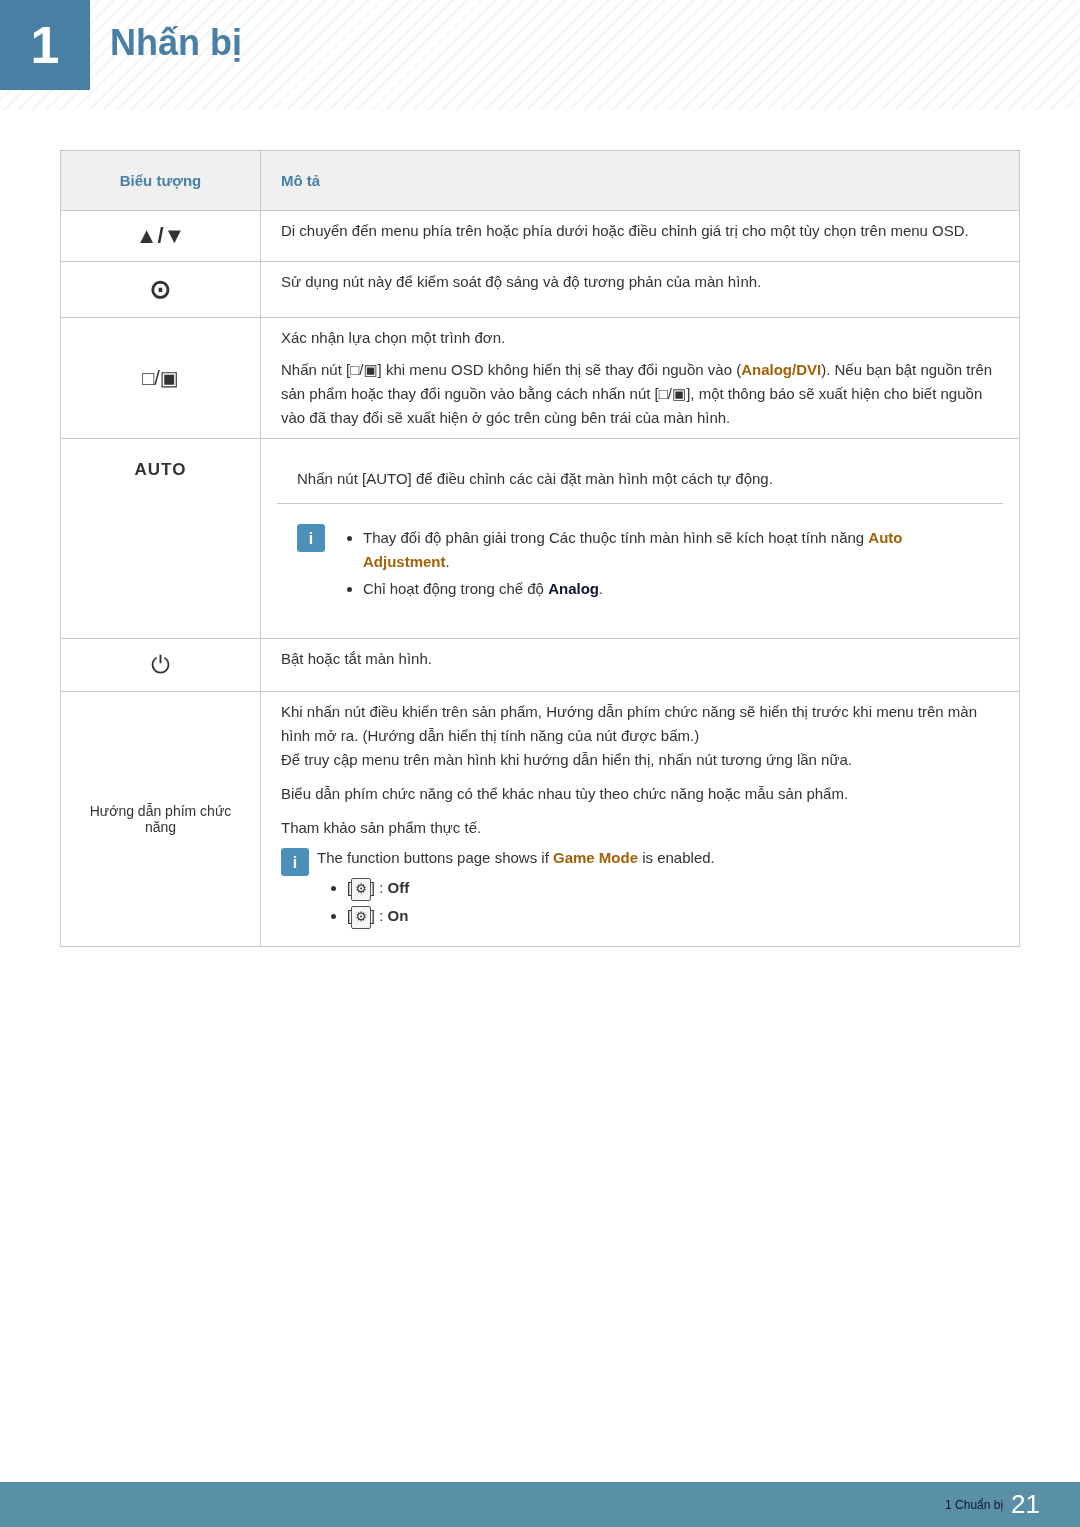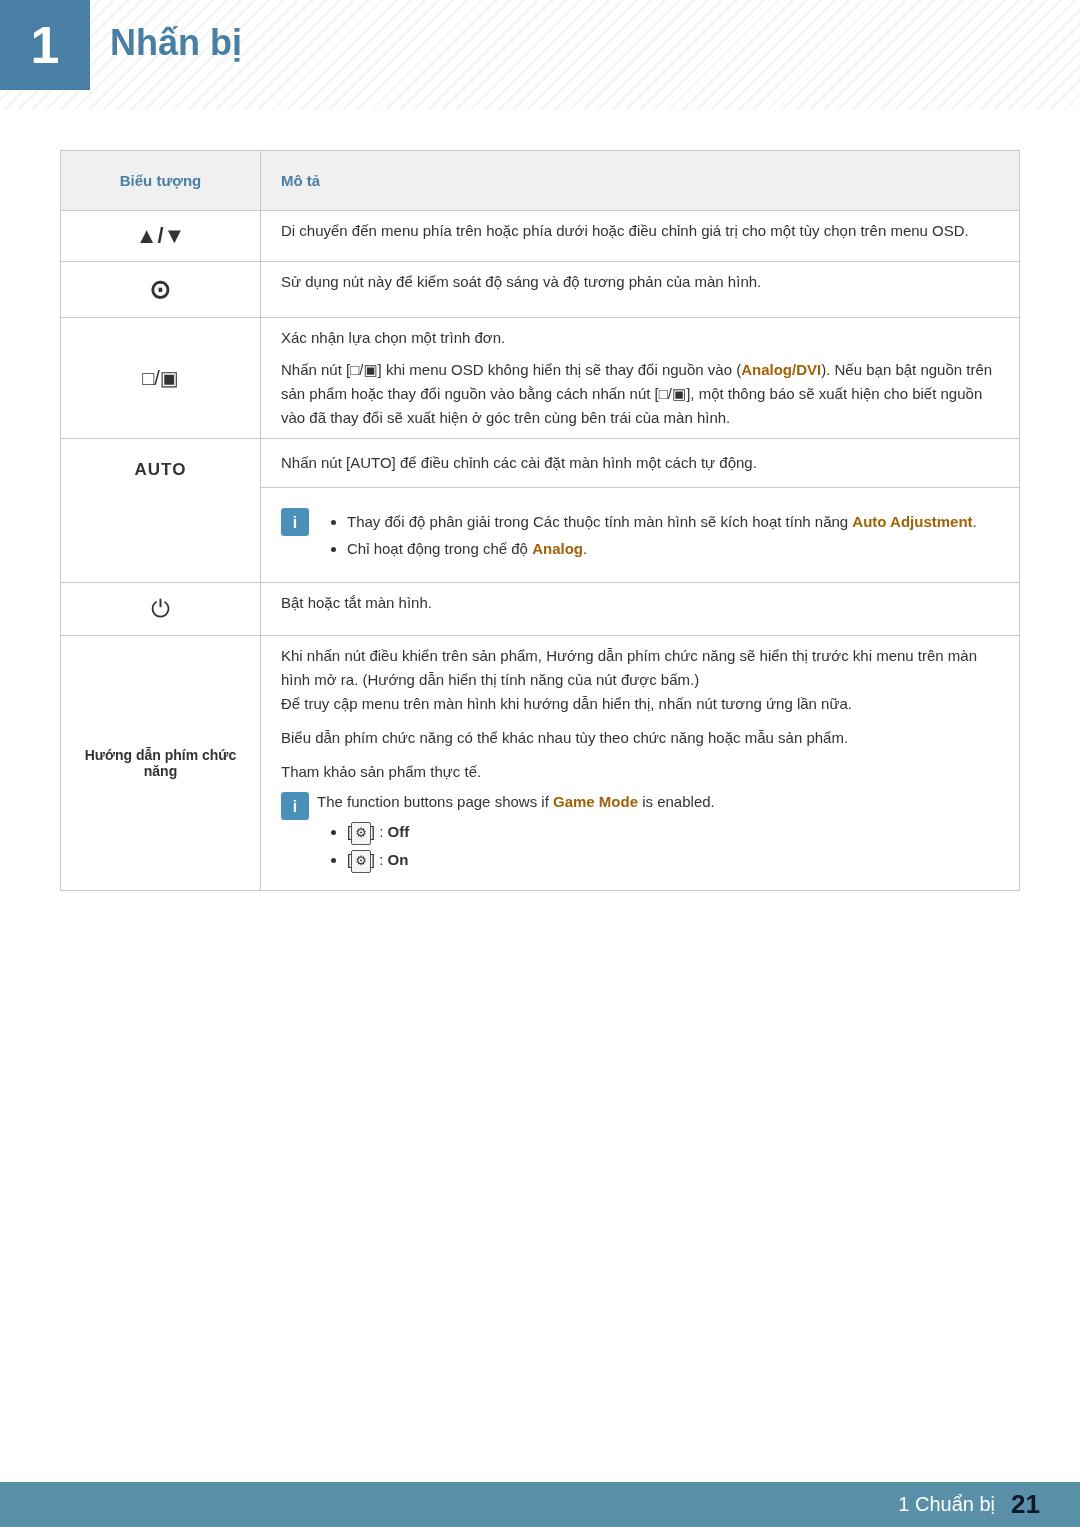--- a/index.html
+++ b/index.html
@@ -137,21 +137,21 @@
       margin-top: 4px;
     }
 
     .bullet-list li {
       margin: 3px 0;
       line-height: 1.6;
     }
 
     
     .bold-blue { font-weight: bold; color: #a16207; }
-    .bold-orange { font-weight: bold; color: #a16207; }
+    .bold-orange { font-weight: bold; color: #0f172a; }
 
     
     .power-symbol {
       font-size: 24px;
       display: inline-block;
     }
 
     
     .footer {
       position: absolute;
@@ -160,29 +160,29 @@
       right: 0;
       height: 45px;
       background: #5a8fa8;
       display: flex;
       align-items: center;
       justify-content: flex-end;
       padding: 0 40px;
     }
 
     .footer-text {
+      color: #0f172a;
+      font-size: 12px;
+      margin-right: 8px;
+    }
+
+    .footer-number {
       color: #ffffff;
-      font-size: 20px;
-      margin-right: 16px;
-    }
-
-    .footer-number {
-      color: #0f172a;
       font-size: 26px;
-      font-weight: bold;
+      font-weight: normal;
     }
 
     
     .game-icon {
       display: inline-block;
       font-size: 13px;
       border: 1px solid #555;
       border-radius: 2px;
       padding: 0 3px;
       background: #f5f5f5;
@@ -234,21 +234,21 @@
         <td class="desc-cell">
           <p style="margin-bottom:8px;">Xác nhận lựa chọn một trình đơn.</p>
           <p>Nhấn nút [□/▣] khi menu OSD không hiển thị sẽ thay đổi nguồn vào (<span class="bold-blue">Analog/DVI</span>). Nếu bạn bật nguồn trên sản phẩm hoặc thay đổi nguồn vào bằng cách nhấn nút [□/▣], một thông báo sẽ xuất hiện cho biết nguồn vào đã thay đổi sẽ xuất hiện ở góc trên cùng bên trái của màn hình.</p>
         </td>
       </tr>
 
       <tr>
         <td class="icon-cell" style="vertical-align:top; padding-top:16px;">
           <strong style="font-size:17px; letter-spacing:1px;">AUTO</strong>
         </td>
-        <td class="desc-cell" style="padding:0;">
+        <td class="desc-cell" style="padding:16px;">
           <div style="padding:12px 20px 12px 20px; border-bottom:1px solid #c8c8c8;">
             <p>Nhấn nút [AUTO] để điều chỉnh các cài đặt màn hình một cách tự động.</p>
           </div>
           <div style="padding:12px 20px;">
             <div class="note-box">
               <div class="note-icon">
                 <svg viewBox="0 0 28 28" xmlns="http://www.w3.org/2000/svg">
                   <rect width="28" height="28" rx="3" fill="#4a90b8"></rect>
                   <text x="14" y="20" text-anchor="middle" fill="white" font-size="16" font-family="Arial" font-weight="bold">i</text>
                 </svg>
@@ -267,21 +267,21 @@
       <tr>
         <td class="icon-cell">
           <span class="power-symbol">⏻</span>
         </td>
         <td class="desc-cell">
           <span>Bật hoặc tắt màn hình.</span>
         </td>
       </tr>
 
       <tr>
-        <td class="icon-cell" style="vertical-align:middle; font-size:14px; font-weight:bold; text-align:center;">
+        <td class="icon-cell" style="vertical-align:middle; font-size:14px; font-weight:normal; text-align:center;">
           <span>Hướng dẫn phím chức năng</span>
         </td>
         <td class="desc-cell">
           <p style="">Khi nhấn nút điều khiển trên sản phẩm, Hướng dẫn phím chức năng sẽ hiển thị trước khi menu trên màn hình mở ra. (Hướng dẫn hiển thị tính năng của nút được bấm.)</p>
           <p style="margin-bottom:10px;">Để truy cập menu trên màn hình khi hướng dẫn hiển thị, nhấn nút tương ứng lần nữa.</p>
           <p style="margin-bottom:10px;">Biểu dẫn phím chức năng có thể khác nhau tùy theo chức năng hoặc mẫu sản phẩm.</p>
           <p style="margin-bottom:6px;">Tham khảo sản phẩm thực tế.</p>
 
           <div class="note-box">
             <div class="note-icon">

